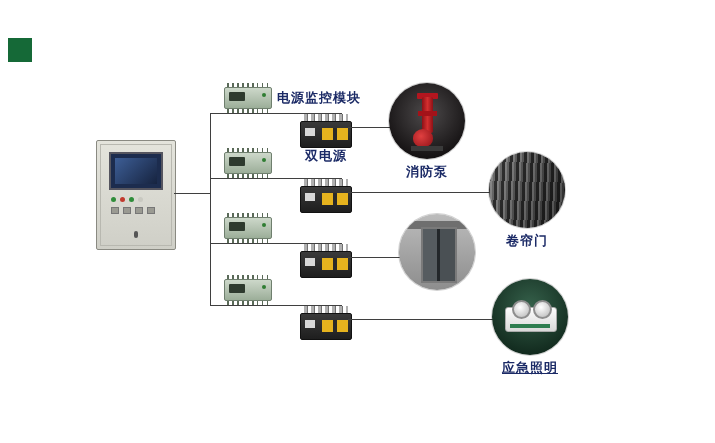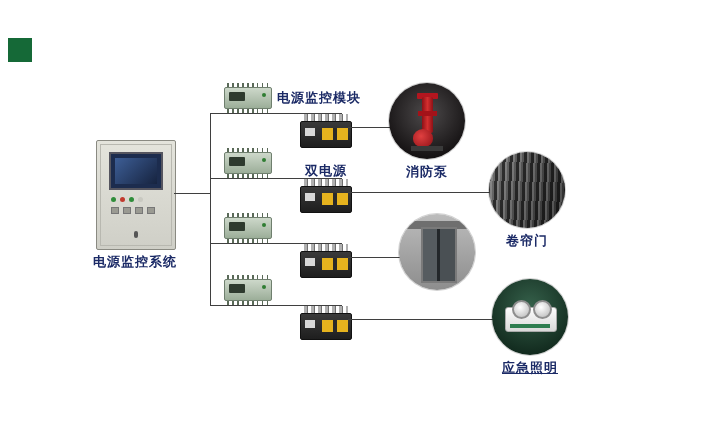--- a/index.html
+++ b/index.html
@@ -96,21 +96,20 @@
     <div class="cab-buttons">
       <span class="cab-btn"></span>
       <span class="cab-btn"></span>
       <span class="cab-btn"></span>
       <span class="cab-btn"></span>
     </div>
     <div class="cab-lock"></div>
   </div>
 
   <div class="lbl" style="left:75px; top:253px; width:120px;">
-    <div>电源监控系统</div>
   </div>
 
   <div class="line vline" style="left:210px; top:113px; height:193px;"></div>
   <div class="line hline" style="left:174px; top:193px; width:37px;"></div>
 
   <div class="line hline" style="left:210px; top:113px; width:132px;"></div>
   <div class="module" style="left:224px; top:83px;">
     <div class="m-pins"></div>
     <div class="m-body">
       <div class="m-screen"></div>
@@ -127,21 +126,21 @@
   </div>
   <div class="line hline" style="left:348px; top:127px; width:82px;"></div>
   <div class="circle pump-photo" style="left:389px; top:83px;">
     <div class="pump-flange"></div>
     <div class="pump-pipe"></div>
     <div class="pump-flange2"></div>
     <div class="pump-volute"></div>
     <div class="pump-base"></div>
   </div>
   <div class="lbl" style="left:277px; top:89px; white-space:nowrap; text-align:left;">电源监控模块</div>
-  <div class="lbl" style="left:298px; top:162px; width:56px;">双电源</div>
+  <div class="lbl" style="left:298px; top:147px; width:56px;">双电源</div>
   <div class="lbl" style="left:387px; top:163px; width:80px;">消防泵</div>
 
   <div class="line hline" style="left:210px; top:178px; width:132px;"></div>
   <div class="module" style="left:224px; top:148px;">
     <div class="m-pins"></div>
     <div class="m-body">
       <div class="m-screen"></div>
       <div class="m-led"></div>
     </div>
     <div class="m-pins"></div>

